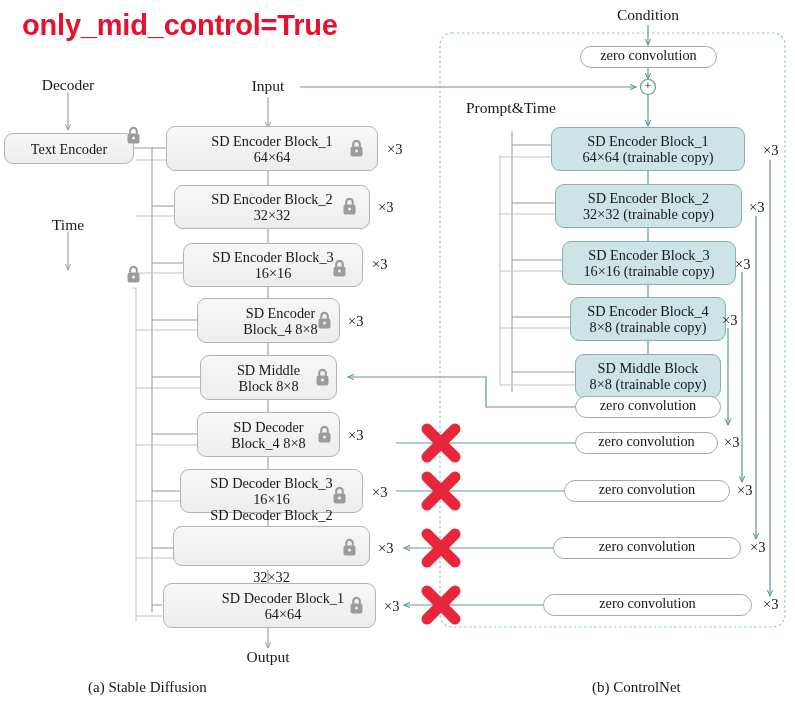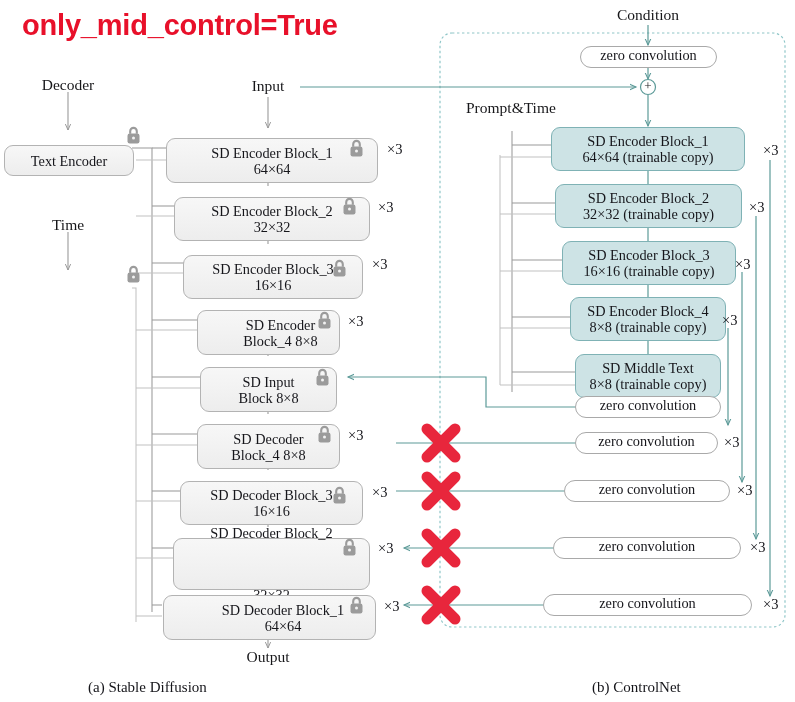--- a/index.html
+++ b/index.html
@@ -13,21 +13,21 @@
 
   .lbl{position:absolute;font-family:"Liberation Serif",serif;font-size:15.5px;
        color:#17171a;white-space:nowrap;text-align:center;}
 
   .blk{position:absolute;box-sizing:border-box;border-radius:9px;
        display:flex;flex-direction:column;align-items:center;justify-content:center;
        font-size:14.3px;line-height:1.12;white-space:nowrap;}
   .blk .l2{font-size:14.3px;}
 
   .sd{background:linear-gradient(180deg,#f7f7f7 0%,#ededed 100%);
-      border:1px solid #b3b3b3;color:#15151a;margin-top:12px;}
+      border:1px solid #b3b3b3;color:#15151a;}
   .cn{background:#cde3e5;border:1px solid #7fb2b5;color:#15151a;}
 
   .zc{position:absolute;box-sizing:border-box;background:#ffffff;
       border:1px solid #a9a9a9;border-radius:999px;display:flex;
       justify-content:center;font-size:14.3px;
       color:#15151a;white-space:nowrap;}
 
   .x3{position:absolute;font-size:14.5px;color:#15151a;white-space:nowrap;}
 
   .lock{position:absolute;width:17px;height:19px;}
@@ -225,21 +225,21 @@
     <span class="l2">Block_4 8×8</span>
   </div>
   <svg class="lock" style="left:316px;top:311px;" viewBox="0 0 17 19">
     <rect x="2.5" y="7.5" width="12" height="10" rx="2.2" fill="#9b9b9b"></rect>
     <path d="M5.2,7.8 L5.2,5.2 a3.3,3.3 0 0 1 6.6,0 L11.8,7.8" fill="none" stroke="#9b9b9b" stroke-width="2.1"></path>
     <circle cx="8.5" cy="12" r="1.5" fill="#f2f2f2"></circle>
   </svg>
   <div class="x3" style="left:348px;top:313px;">×3</div>
 
   <div class="blk sd" style="left:200px;top:355px;width:137px;height:45px;">
-    <span>SD Input</span>
+    <span>SD Middle</span>
     <span class="l2">Block 8×8</span>
   </div>
   <svg class="lock" style="left:314px;top:368px;" viewBox="0 0 17 19">
     <rect x="2.5" y="7.5" width="12" height="10" rx="2.2" fill="#9b9b9b"></rect>
     <path d="M5.2,7.8 L5.2,5.2 a3.3,3.3 0 0 1 6.6,0 L11.8,7.8" fill="none" stroke="#9b9b9b" stroke-width="2.1"></path>
     <circle cx="8.5" cy="12" r="1.5" fill="#f2f2f2"></circle>
   </svg>
 
   <div class="blk sd" style="left:197px;top:412px;width:143px;height:45px;">
     <span>SD Decoder</span>
@@ -256,21 +256,21 @@
     <span>SD Decoder Block_3</span>
     <span class="l2">16×16</span>
   </div>
   <svg class="lock" style="left:331px;top:486px;" viewBox="0 0 17 19">
     <rect x="2.5" y="7.5" width="12" height="10" rx="2.2" fill="#9b9b9b"></rect>
     <path d="M5.2,7.8 L5.2,5.2 a3.3,3.3 0 0 1 6.6,0 L11.8,7.8" fill="none" stroke="#9b9b9b" stroke-width="2.1"></path>
     <circle cx="8.5" cy="12" r="1.5" fill="#f2f2f2"></circle>
   </svg>
   <div class="x3" style="left:372px;top:484px;">×3</div>
 
-  <div class="blk sd" style="left:173px;top:526px;width:197px;height:52px;gap:46px;">
+  <div class="blk sd" style="left:173px;top:526px;width:197px;height:40px;gap:46px;">
     <span>SD Decoder Block_2</span>
     <span class="l2">32×32</span>
   </div>
   <svg class="lock" style="left:341px;top:538px;" viewBox="0 0 17 19">
     <rect x="2.5" y="7.5" width="12" height="10" rx="2.2" fill="#9b9b9b"></rect>
     <path d="M5.2,7.8 L5.2,5.2 a3.3,3.3 0 0 1 6.6,0 L11.8,7.8" fill="none" stroke="#9b9b9b" stroke-width="2.1"></path>
     <circle cx="8.5" cy="12" r="1.5" fill="#f2f2f2"></circle>
   </svg>
   <div class="x3" style="left:378px;top:540px;">×3</div>
 
@@ -307,21 +307,21 @@
   </div>
   <div class="x3" style="left:735px;top:256px;">×3</div>
 
   <div class="blk cn" style="left:570px;top:297px;width:156px;height:44px;">
     <span>SD Encoder Block_4</span>
     <span class="l2">8×8 (trainable copy)</span>
   </div>
   <div class="x3" style="left:722px;top:312px;">×3</div>
 
   <div class="blk cn" style="left:575px;top:354px;width:146px;height:44px;">
-    <span>SD Middle Text</span>
+    <span>SD Middle Block</span>
     <span class="l2">8×8 (trainable copy)</span>
   </div>
 
   <div class="zc" style="left:575px;top:396px;width:146px;height:22px;">
     <span>zero convolution</span>
   </div>
 
   <div class="zc" style="left:575px;top:432px;width:143px;height:22px;">
     <span>zero convolution</span>
   </div>

